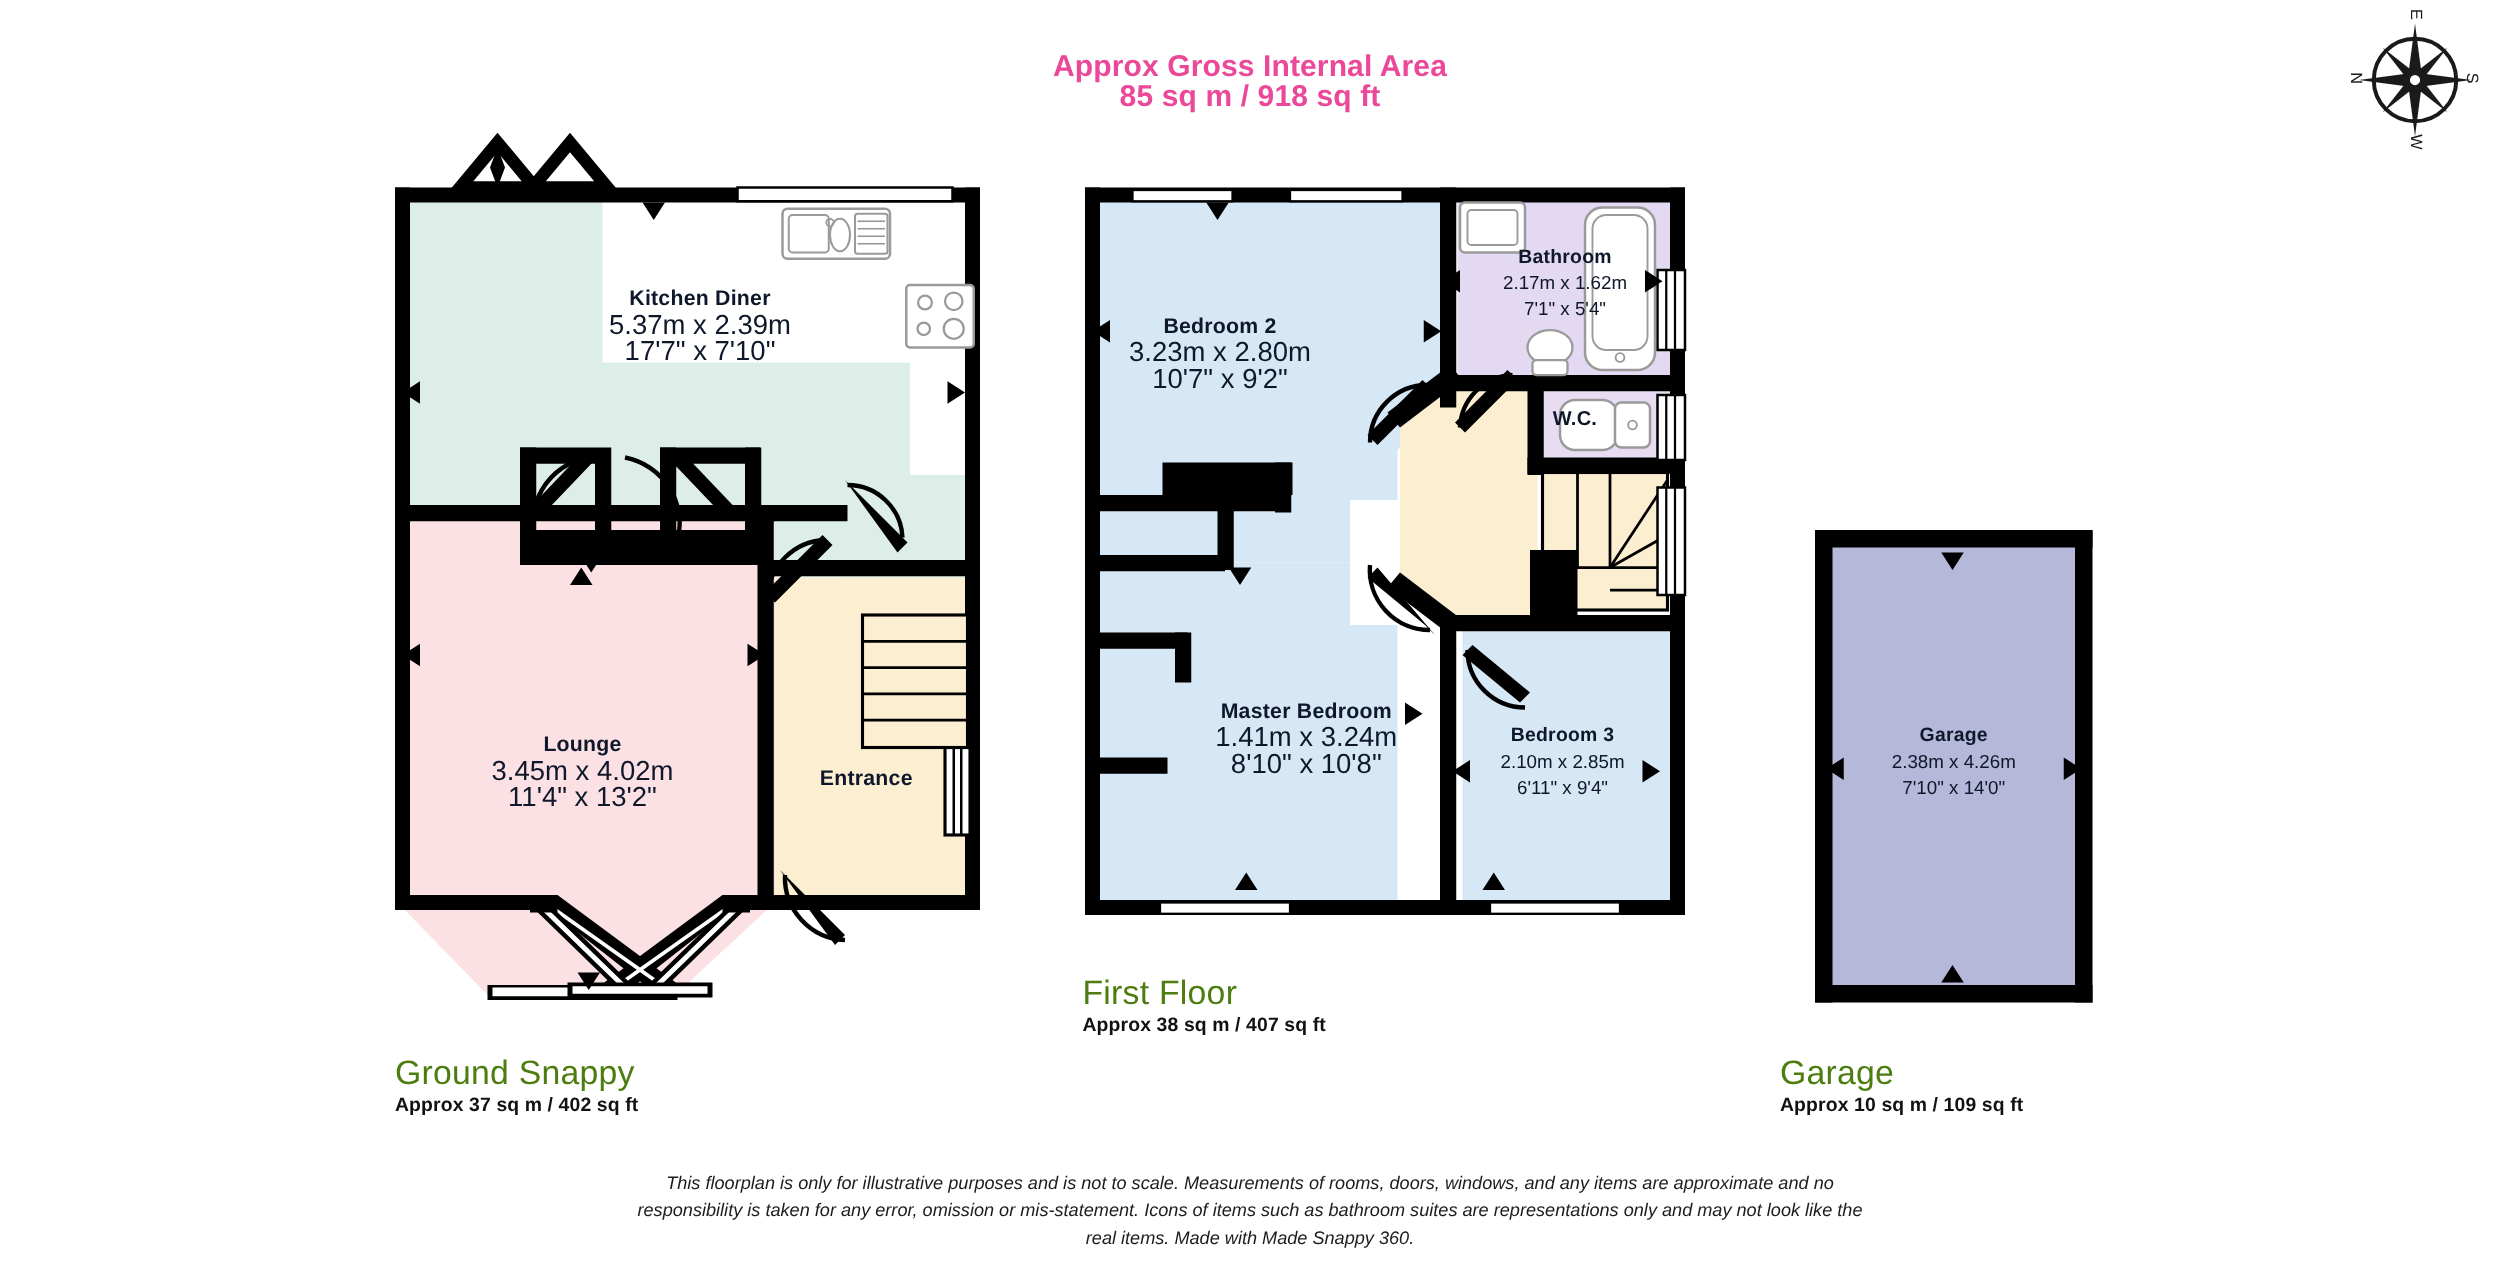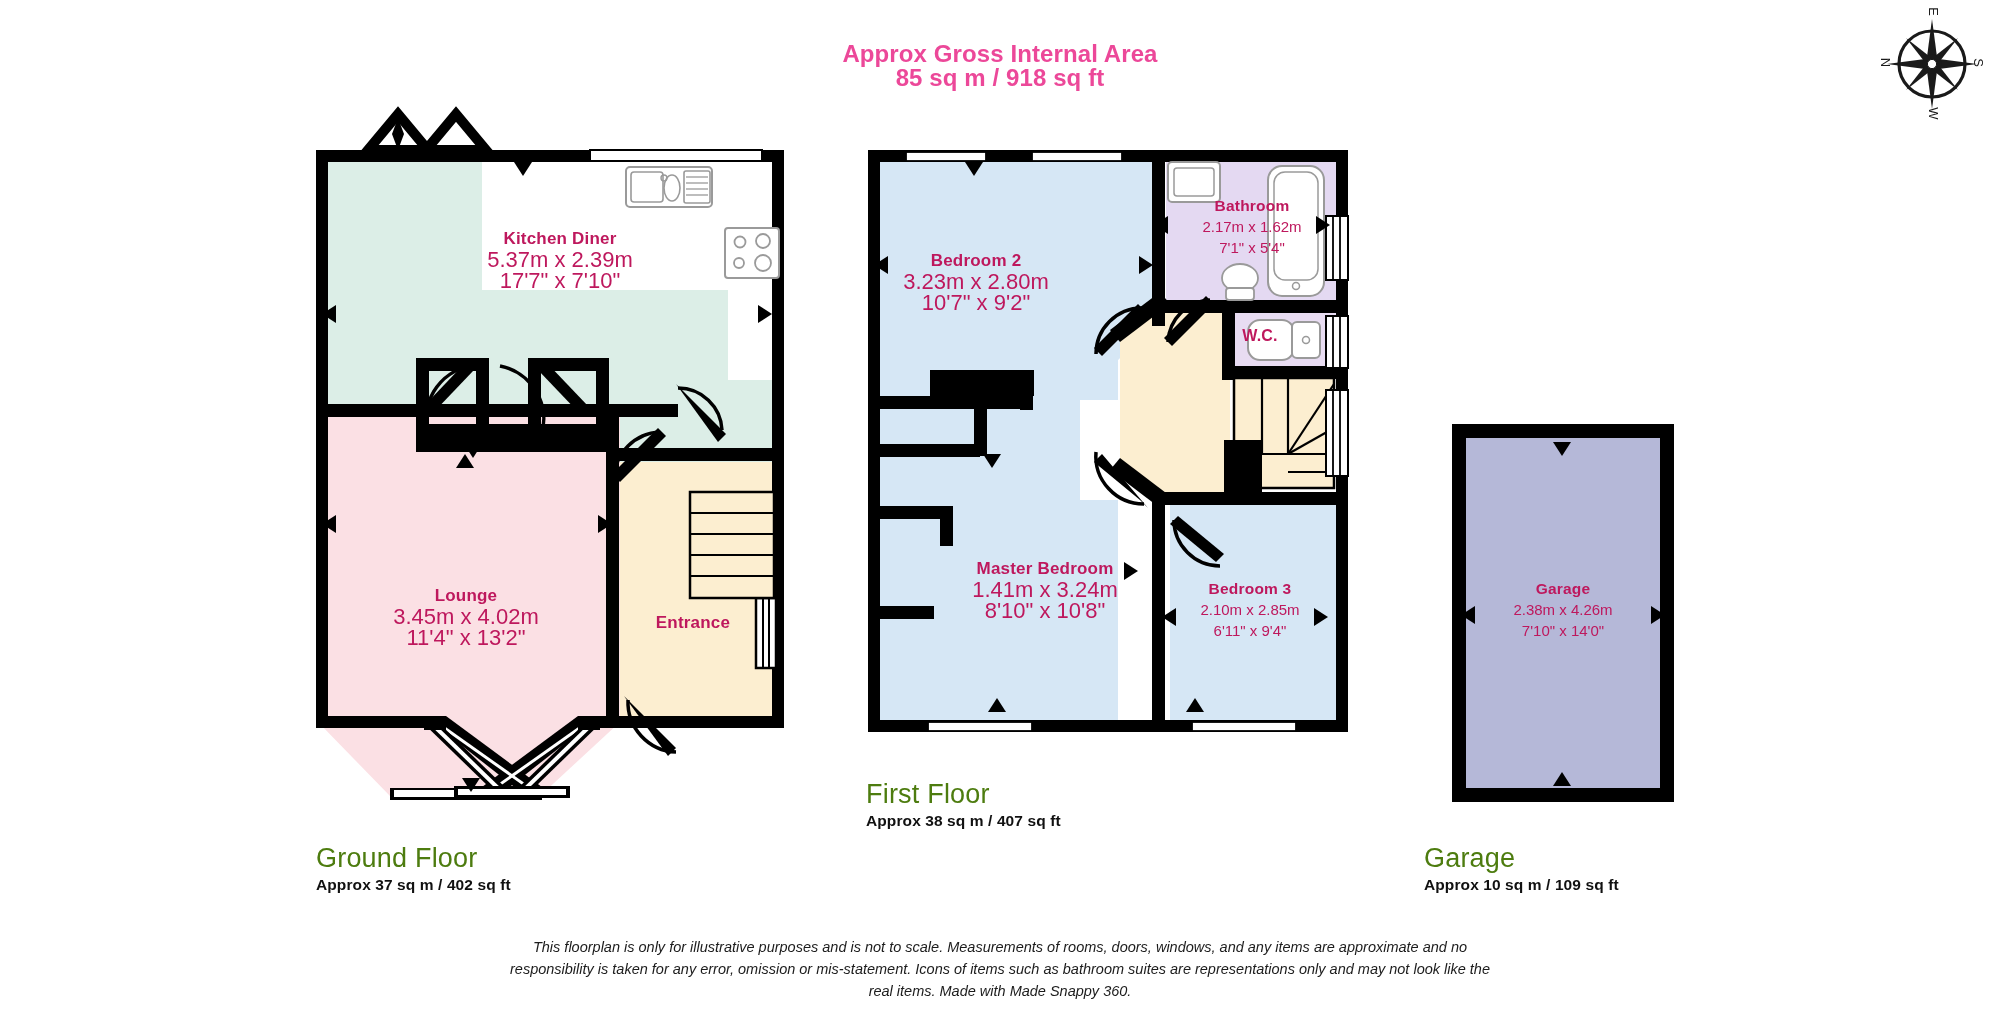--- a/index.html
+++ b/index.html
@@ -47,21 +47,21 @@
     left: 0;
     top: 0;
     width: 2000px;
     height: 1014px;
   }
 
   
   .room-label {
     position: absolute;
     text-align: center;
-    color: #be185d;
+    color: #0f172a;
     line-height: 21px;
     white-space: nowrap;
     pointer-events: none;
   }
   .room-label .rl-name {
     font-size: 17px;
     font-weight: bold;
     letter-spacing: .2px;
   }
   .room-label .rl-dim {
@@ -476,21 +476,21 @@
   <div class="rl-dim">6'11" x 9'4"</div>
 </div>
 
 <div class="room-label small" style="left:1468px;top:578px;width:190px;">
   <div class="rl-name">Garage</div>
   <div class="rl-dim">2.38m x 4.26m</div>
   <div class="rl-dim">7'10" x 14'0"</div>
 </div>
 
 <div class="floor-caption" style="left:316px;top:842px;">
-  <div class="fc-title">Ground Floor</div>
+  <div class="fc-title">Ground Snappy</div>
   <div class="fc-sub">Approx 37 sq m / 402 sq ft</div>
 </div>
 
 <div class="floor-caption" style="left:866px;top:778px;">
   <div class="fc-title">First Floor</div>
   <div class="fc-sub">Approx 38 sq m / 407 sq ft</div>
 </div>
 
 <div class="floor-caption" style="left:1424px;top:842px;">
   <div class="fc-title">Garage</div>

